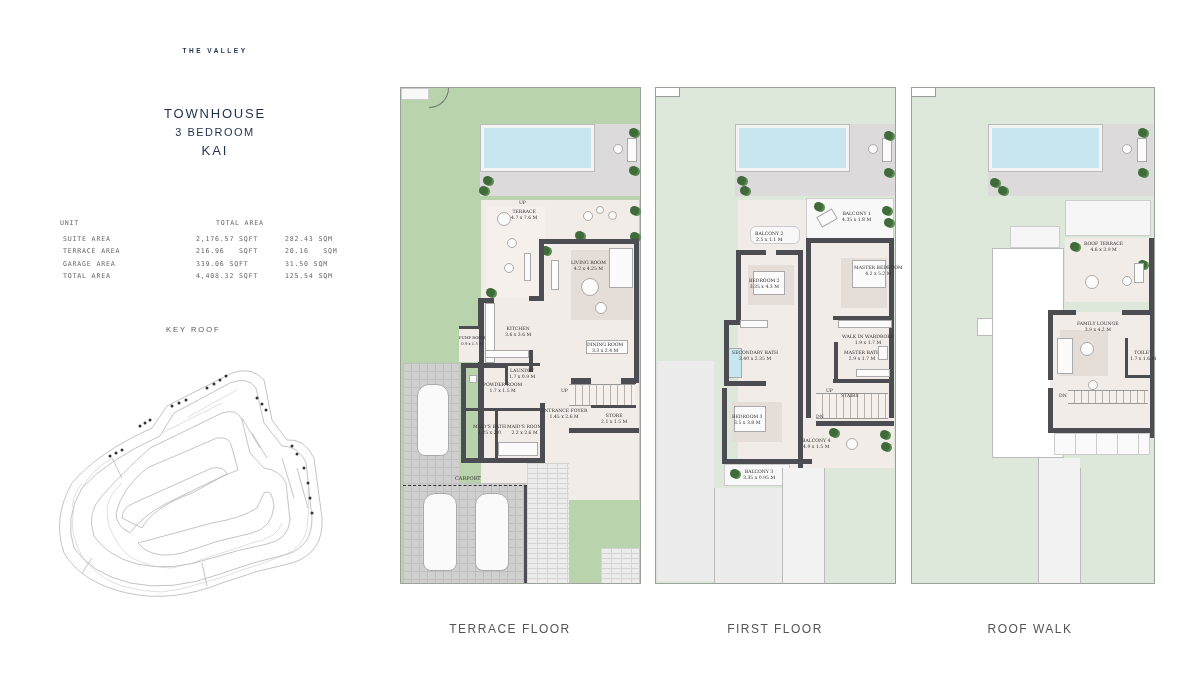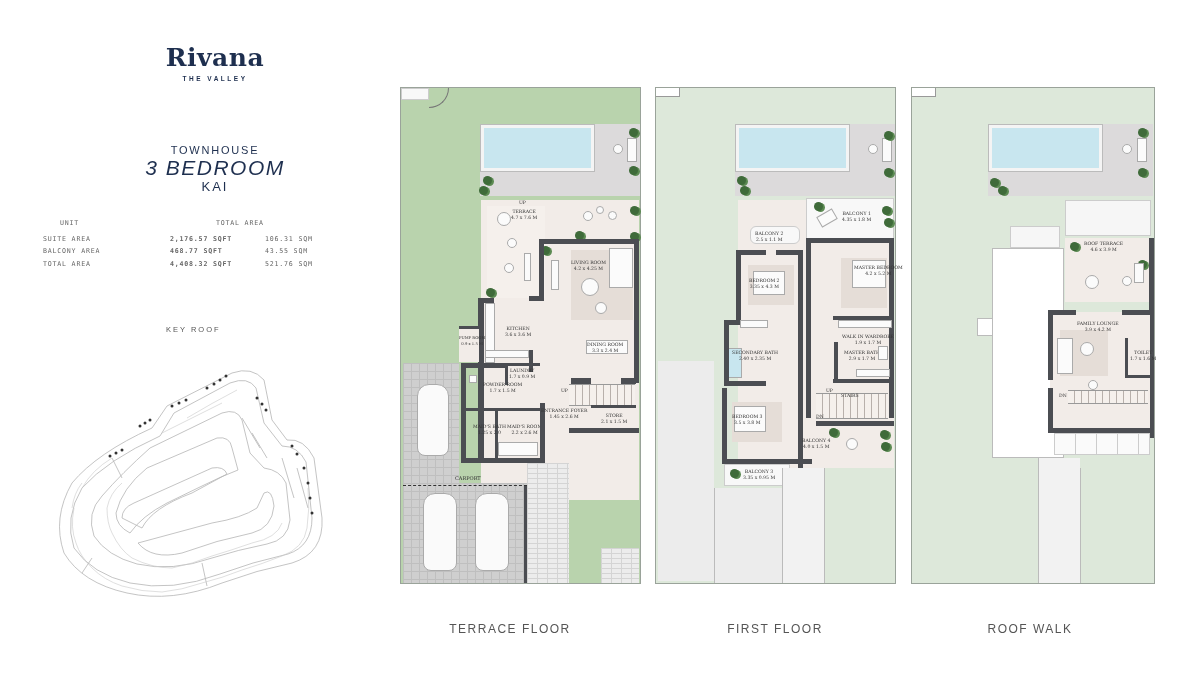--- a/index.html
+++ b/index.html
@@ -5,31 +5,31 @@
   * { box-sizing: border-box; margin: 0; padding: 0; }
   html, body { width: 1200px; height: 680px; background: #ffffff; overflow: hidden; }
   body { position: relative; font-family: "DejaVu Sans", sans-serif; color: #333; }
 
   
   .brand { position: absolute; left: 140px; top: 44px; width: 150px; text-align: center; }
   .brand-name { font-family: "DejaVu Serif", serif; font-size: 25px; font-weight: bold; color: #1e2f4f; letter-spacing: 0.5px; line-height: 28px; }
   .brand-sub { font-family: "Liberation Sans", sans-serif; font-size: 6.5px; letter-spacing: 2.5px; color: #1e2f4f; margin-top: 3px; font-weight: bold; }
 
   .unit-type { position: absolute; left: 140px; top: 106px; width: 150px; text-align: center; color: #1e2f4f; font-family: "Liberation Sans", sans-serif; }
-  .unit-type .l1 { font-size: 11px; letter-spacing: 1.8px; line-height: 16px; margin-top: 36px; }
-  .unit-type .l2 { font-size: 21px; letter-spacing: 1.5px; line-height: 20px; font-style: italic; }
+  .unit-type .l1 { font-size: 13px; letter-spacing: 1.8px; line-height: 16px; }
+  .unit-type .l2 { font-size: 11px; letter-spacing: 1.5px; line-height: 20px; }
   .unit-type .l3 { font-size: 13px; letter-spacing: 2px; line-height: 18px; }
 
   .area-table { position: absolute; left: 43px; top: 219px; width: 290px; font-family: "DejaVu Sans Mono", monospace; font-size: 6.6px; color: #666; letter-spacing: 0.8px; }
   .area-head { position: relative; height: 16px; }
   .area-head .h-unit { position: absolute; left: 17px; top: 0; }
   .area-head .h-total { position: absolute; left: 173px; top: 0; }
-  .area-row { position: relative; height: 12.4px; }
+  .area-row { position: relative; height: 12.4px; margin-left: 20px; }
   .area-row .c-label { position: absolute; left: 0; }
-  .area-row .c-sqft { position: absolute; left: 127px; font-weight: bold; }
+  .area-row .c-sqft { position: absolute; left: 133px; }
   .area-row .c-sqm { position: absolute; left: 222px; }
 
   .keyplan-label { position: absolute; left: 166px; top: 325px; font-family: "Liberation Sans", sans-serif; font-size: 7.5px; letter-spacing: 2px; color: #555; }
   .keyplan { position: absolute; left: 52px; top: 358px; width: 280px; height: 246px; }
 
   
   .plan { position: absolute; top: 87px; height: 497px; background: #dfe8dc; border: 1.5px solid #9aa39a; }
   .plan.ground { left: 400px; width: 241px; background: #b9d3ad; }
   .plan.first { left: 655px; width: 241px; background: #dde8da; }
   .plan.roof { left: 911px; width: 244px; background: #dde8da; }
@@ -49,49 +49,53 @@
   .furn { position: absolute; background: #fbfbfb; border: 0.8px solid #aaa; }
   .round { border-radius: 50%; }
   .stairs { background-image: repeating-linear-gradient(90deg, #f5f0ec 0 6px, #b8b0ab 6px 7px); border-top: 1px solid #999; border-bottom: 1px solid #999; }
 
   .floor-label { position: absolute; top: 622px; font-family: "Liberation Sans", sans-serif; font-size: 12px; letter-spacing: 1.5px; color: #555; text-align: center; width: 200px; }
 </style>
 </head>
 <body>
 
 <div class="brand">
-  <div class="brand-name">Rivana</div>
   <div class="brand-sub">THE VALLEY</div>
 </div>
 
 <div class="unit-type">
   <div class="l1">TOWNHOUSE</div>
   <div class="l2">3 BEDROOM</div>
   <div class="l3">KAI</div>
 </div>
 
 <div class="area-table">
   <div class="area-head">
     <span class="h-unit">UNIT</span>
     <span class="h-total">TOTAL AREA</span>
   </div>
   <div class="area-row">
     <span class="c-label">SUITE AREA</span>
     <span class="c-sqft">2,176.57 SQFT</span>
-    <span class="c-sqm">106.31 SQM</span>
+    <span class="c-sqm">282.43 SQM</span>
   </div>
   <div class="area-row">
-    <span class="c-label">BALCONY AREA</span>
-    <span class="c-sqft">468.77 SQFT</span>
-    <span class="c-sqm">43.55 SQM</span>
+    <span class="c-label">TERRACE AREA</span>
+    <span class="c-sqft" style="white-space:pre">216.96   SQFT</span>
+    <span class="c-sqm" style="white-space:pre">20.16   SQM</span>
+  </div>
+  <div class="area-row">
+    <span class="c-label">GARAGE AREA</span>
+    <span class="c-sqft">339.06 SQFT</span>
+    <span class="c-sqm">31.50 SQM</span>
   </div>
   <div class="area-row">
     <span class="c-label">TOTAL AREA</span>
     <span class="c-sqft">4,408.32 SQFT</span>
-    <span class="c-sqm">521.76 SQM</span>
+    <span class="c-sqm">125.54 SQM</span>
   </div>
 </div>
 
 <div class="keyplan-label">KEY ROOF</div>
 
 <svg class="keyplan" viewBox="0 0 280 246">
   <g fill="none" stroke="#b5b5b5" stroke-width="0.8">
     <path d="M115 48 L180 15 Q200 8 212 22 L220 62 L235 82 Q252 80 262 100 L270 160 Q272 195 240 205 Q205 212 170 225 Q120 245 75 235 Q30 225 12 195 Q0 160 20 125 Q45 95 100 70 Z"></path>
     <path d="M122 55 L178 25 Q196 18 204 30 L212 65 L230 88 Q246 88 254 104 L260 160 Q260 188 236 196 Q200 204 168 216 Q120 234 78 225 Q40 216 22 190 Q12 160 30 130 Q55 102 108 78 Z"></path>
     <path d="M98 90 L170 55 Q185 50 190 62 L198 95 L212 110 Q228 112 234 125 L238 162 Q236 182 215 186 Q185 192 160 200 Q120 214 85 206 Q55 198 42 178 Q34 155 50 138 Q70 115 98 90 Z"></path>

